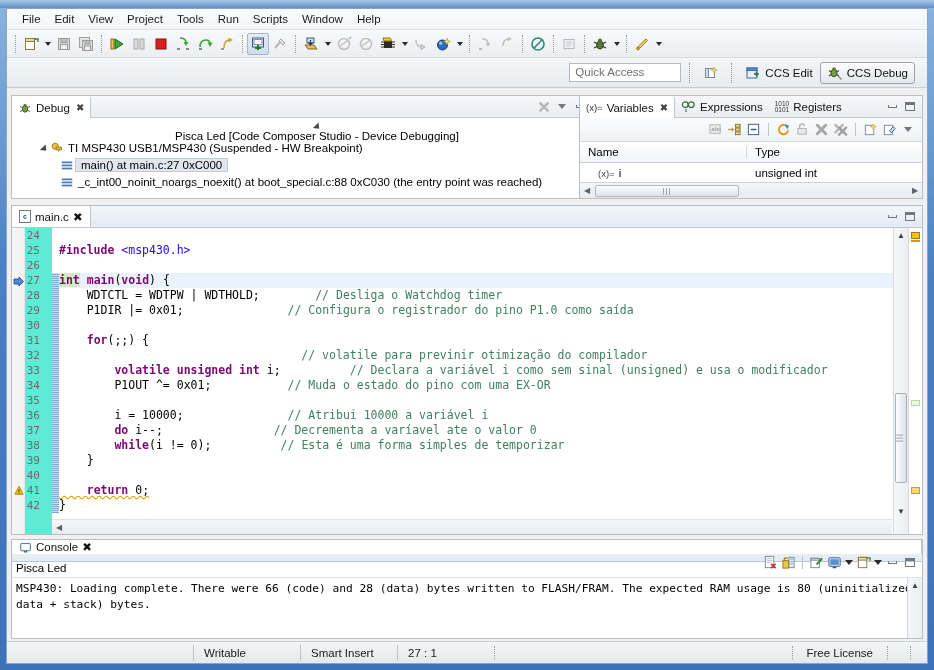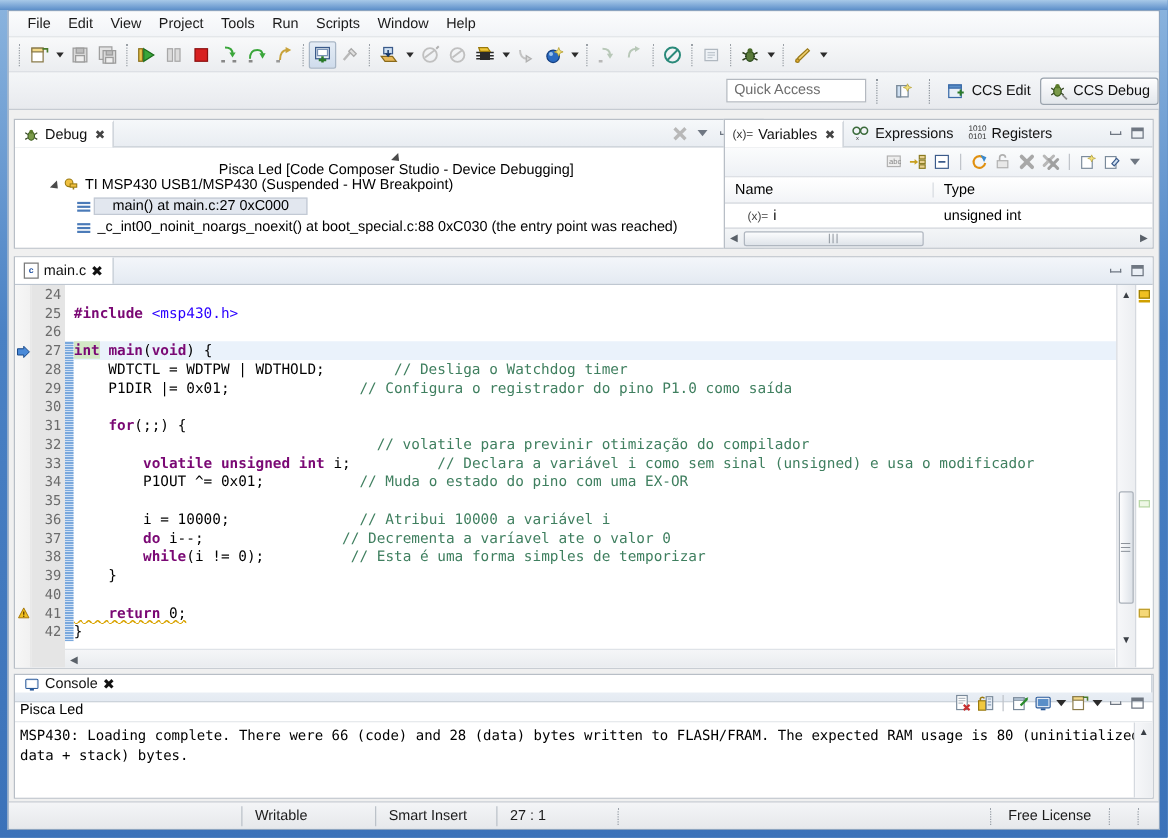--- a/index.html
+++ b/index.html
@@ -69,21 +69,21 @@
     border-left: 3.5px solid transparent;
     border-right: 3.5px solid transparent;
     border-top: 4px solid #2b2b2b;
   }
   
   #perspbar {
     height: 30px;
     background: linear-gradient(to bottom,#f4f6f8 0%,#e8eaee 100%);
     border-bottom: 1px solid #c6cbd2;
     display: flex; align-items: center; justify-content: flex-end;
-    padding-right: 0;
+    padding-right: 12px;
   }
   #quickaccess {
     width: 112px; height: 19px;
     background: #ffffff;
     border: 1px solid #b4b9c0;
     color: #6d6d6d;
     font-size: 11.5px;
     line-height: 17px;
     padding-left: 5px;
     margin-right: 3px;
@@ -130,21 +130,21 @@
   
   .g-vmenu { width:0;height:0;border-left:4px solid transparent;border-right:4px solid transparent;border-top:5px solid #6f7782; }
   .g-min { width: 9px; height: 3px; border: 1px solid #6f7782; border-top: none; }
   .g-max { width: 10px; height: 9px; border: 1px solid #6f7782; border-top-width: 3px; }
   
   #debugtree { padding: 4px 0 0 6px; font-size: 11.5px; color: #000; background:#fff; height: calc(100% - 22px); overflow:hidden;}
   .trow { display: flex; align-items: center; height: 17px; white-space: nowrap; }
   .twist { width: 12px; display:flex; align-items:center; justify-content:center; }
   .twist::after { content:""; width:0;height:0;border-top:4px solid transparent;border-bottom:4px solid transparent;border-left:5px solid #4a4a4a; transform: rotate(45deg); position:relative; top:1px;}
   .tlabel { }
-  .tsel { background:#e2e7ef; border:1px solid #c2c9d4; padding: 0 14px; margin-left:-3px;}
+  .tsel { background:#e2e7ef; border:1px solid #c2c9d4; padding: 0 5px; margin-left:-3px;}
   
   #vartoolbar {
     height: 24px; background: linear-gradient(to bottom,#fbfcfd,#eef1f5);
     border-bottom: 1px solid #d3d8de;
     display:flex; align-items:center; justify-content:flex-end; gap:3px; padding-right:6px;
   }
   #varcols {
     height: 21px; display:flex; align-items:center;
     background: linear-gradient(to bottom,#ffffff,#f2f4f7);
     border-bottom: 1px solid #c9ced5;
@@ -191,23 +191,23 @@
   #edbody {
     position:absolute; left:0; right:0; top:22px; bottom:0;
     background:#fff; display:flex; overflow:hidden;
   }
   #marker-col {
     width: 13px; background: linear-gradient(to right,#f7f7f7,#f1f1f1);
     border-right: 1px solid #e8e8e8;
     position: relative; flex: 0 0 13px;
   }
   #num-col {
-    width: 24px; text-align:right; padding-right:3px;
+    width: 24px; text-align:right; padding-right:12px;
     font-family: "DejaVu Sans Mono", monospace; font-size: 11px;
-    color:#6b6b6b; background:#e5e5e5; flex: 0 0 27px;
+    color:#6b6b6b; background:#5eead4; flex: 0 0 27px;
   }
   #change-col {
     width: 7px; flex: 0 0 7px; position:relative; background:#fff;
   }
   #code-col {
     flex: 1 1 auto; position: relative; overflow: hidden;
     font-family: "DejaVu Sans Mono", monospace; font-size: 11.5px;
     background: #fff;
   }
   .cline { height: 15px; line-height: 15px; white-space: pre; position: relative;}

